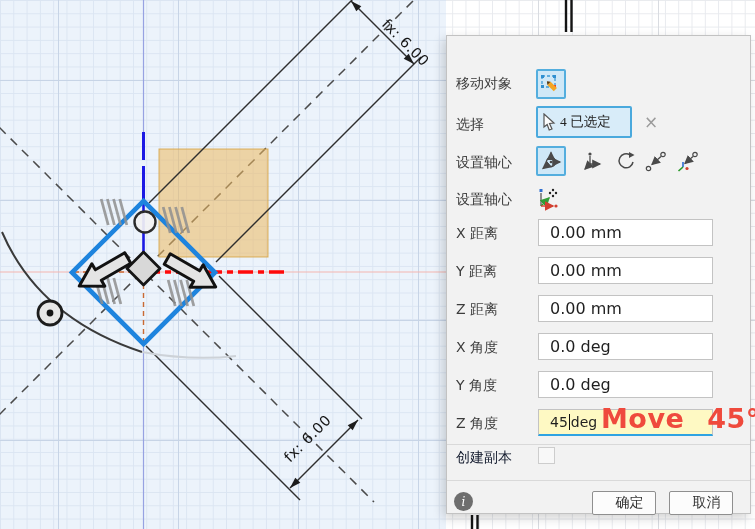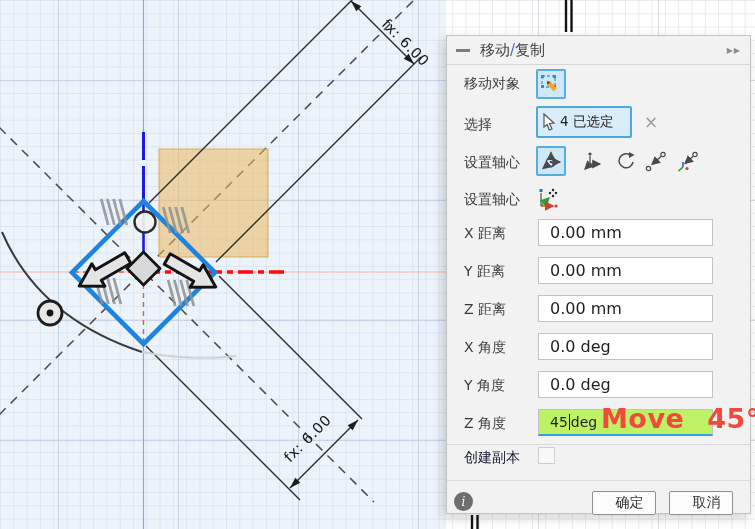--- a/index.html
+++ b/index.html
@@ -41,38 +41,38 @@
     font-size:14px;color:#3c3c3c;z-index:5;
   }
   .titlebar{
     position:absolute;left:0;top:0;right:0;height:29px;
     border-bottom:1px solid #d6d6d6;display:flex;align-items:center;
     padding:0 9px;font-size:15px;color:#3f3f3f;background:#f2f2f2;
   }
   .minus-bar{width:14px;height:3px;background:#7d7d7d;margin-right:10px;flex:none;}
   .title-slash{color:#3b6fd6;}
   .flyout{margin-left:auto;color:#8d8d8d;font-size:8px;letter-spacing:1px;}
-  .plabel{position:absolute;left:9px;line-height:18px;white-space:nowrap;margin-left:8px;}
+  .plabel{position:absolute;left:9px;line-height:18px;white-space:nowrap;}
   .btn-icon{position:absolute;width:30px;height:30px;border:2px solid #54aede;background:#cfe8f7;border-radius:2px;display:flex;align-items:center;justify-content:center;}
   .btn-plain{position:absolute;display:flex;align-items:center;justify-content:center;}
   .sel-btn{
     position:absolute;left:89px;top:70px;width:96px;height:32px;
     border:2px solid #4aa9dd;background:#d8ecf9;border-radius:2px;
-    display:flex;align-items:center;padding:0 4px;gap:3px;font-size:13.5px;color:#222;
+    display:flex;align-items:center;padding:0 4px;gap:3px;font-size:13.5px;color:#222;font-family:Liberation Serif, serif;
   }
   .clear-x{position:absolute;left:197px;top:77px;font-size:17px;color:#9b9b9b;line-height:18px;cursor:default;}
   .prow{position:absolute;left:0;right:0;height:20px;}
   .pinput{
     position:absolute;left:91px;top:0;width:175px;height:27px;
     background:#fff;border:1px solid #c3c3c3;font-size:16px;color:#1f1f1f;
     padding:0 0 0 11px;font-family:inherit;outline:none;
   }
   .zbox{
     position:absolute;left:91px;top:0;width:175px;height:27px;
-    background:#bef264;border:1px solid #c3c3c3;border-bottom:2px solid #2fa3e2;
+    background:#fef9c3;border:1px solid #c3c3c3;border-bottom:2px solid #2fa3e2;
     display:flex;align-items:center;padding-left:11px;font-size:14px;color:#1f1f1f;
   }
   .caret{width:1px;height:16px;background:#111;margin:0 1px;}
   .checkbox{position:absolute;left:91px;top:411px;width:17px;height:17px;border:1px solid #cdcdcd;background:#f8f8f8;}
   .divider{position:absolute;left:0;right:0;height:1px;background:#d9d9d9;}
   .disabled-label{color:#0f172a;}
   .info-circle{
     position:absolute;left:7px;top:456px;width:19px;height:19px;border-radius:50%;
     background:#6e6e6e;color:#fff;font-size:12px;font-style:italic;
     font-family:"DejaVu Serif","Liberation Serif",serif;
@@ -190,25 +190,20 @@
 
       <g>
         <circle cx="50" cy="313" r="12" fill="#e7e7e7" stroke="#1d1d1d" stroke-width="2.8"></circle>
         <circle cx="50" cy="313" r="3.4" fill="#151515"></circle>
       </g>
     </svg>
   </div>
 
   <div class="panel">
 
-    <div class="titlebar">
-      <span class="minus-bar"></span>
-      <span><span>移动</span><span class="title-slash">/</span><span>复制</span></span>
-      <span class="flyout">▶▶</span>
-    </div>
 
     <span class="plabel" style="top:38px">移动对象</span>
     <div class="btn-icon" style="left:89px;top:33px">
       <svg width="24" height="24">
         <rect x="3" y="4" width="13" height="11" fill="none" stroke="#3f9ad6" stroke-width="1.3" stroke-dasharray="3 2"></rect>
         <rect x="2" y="3" width="3" height="3" fill="#2f8fd0"></rect>
         <rect x="14" y="3" width="3" height="3" fill="#2f8fd0"></rect>
         <rect x="2" y="13" width="3" height="3" fill="#2f8fd0"></rect>
         <rect x="14" y="13" width="3" height="3" fill="#f03c2e"></rect>
         <g transform="rotate(45 13 14)">

